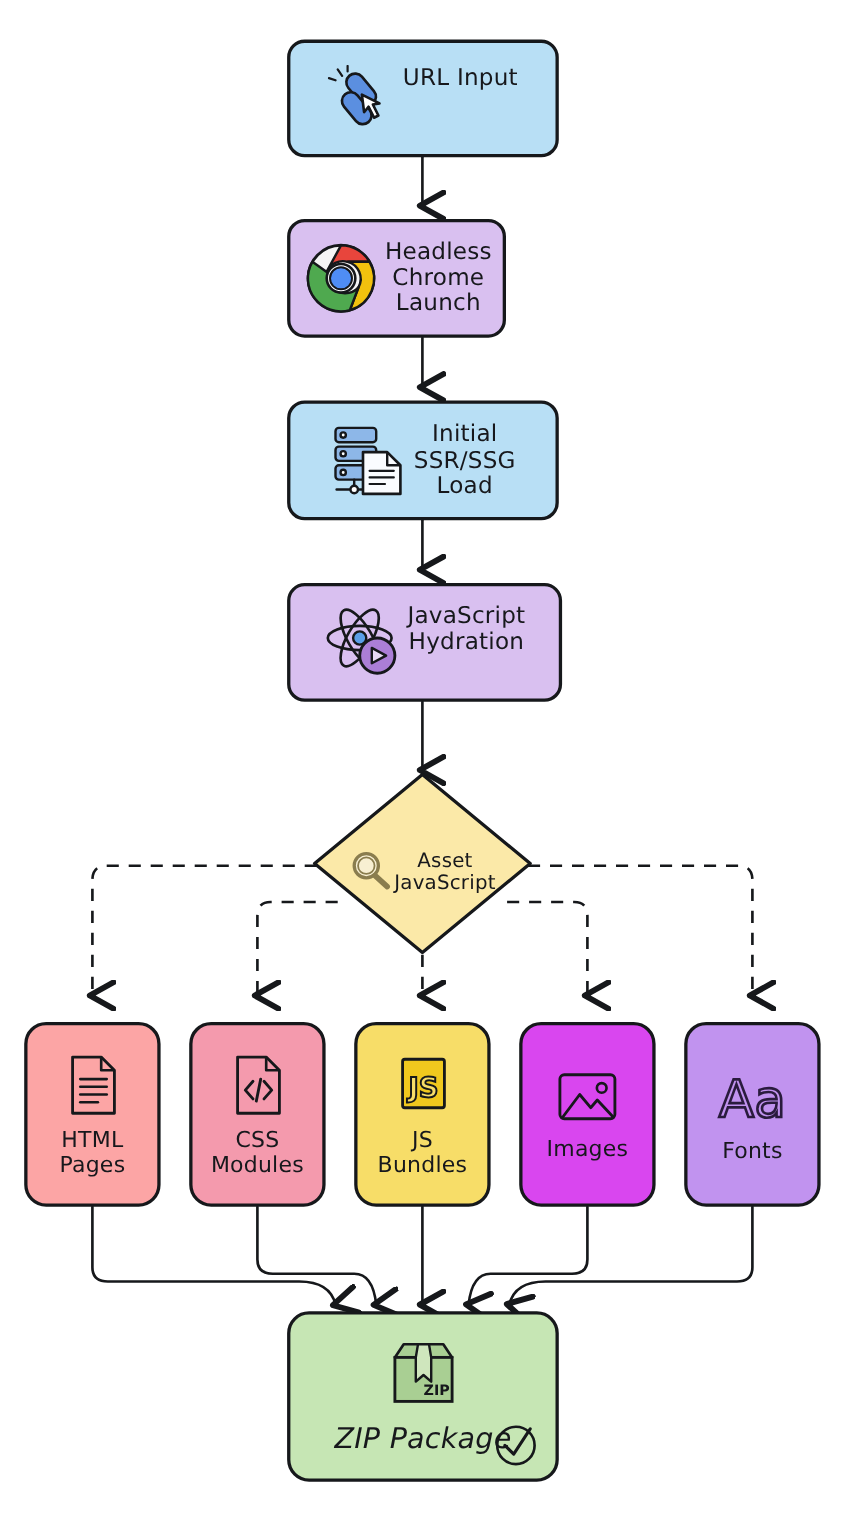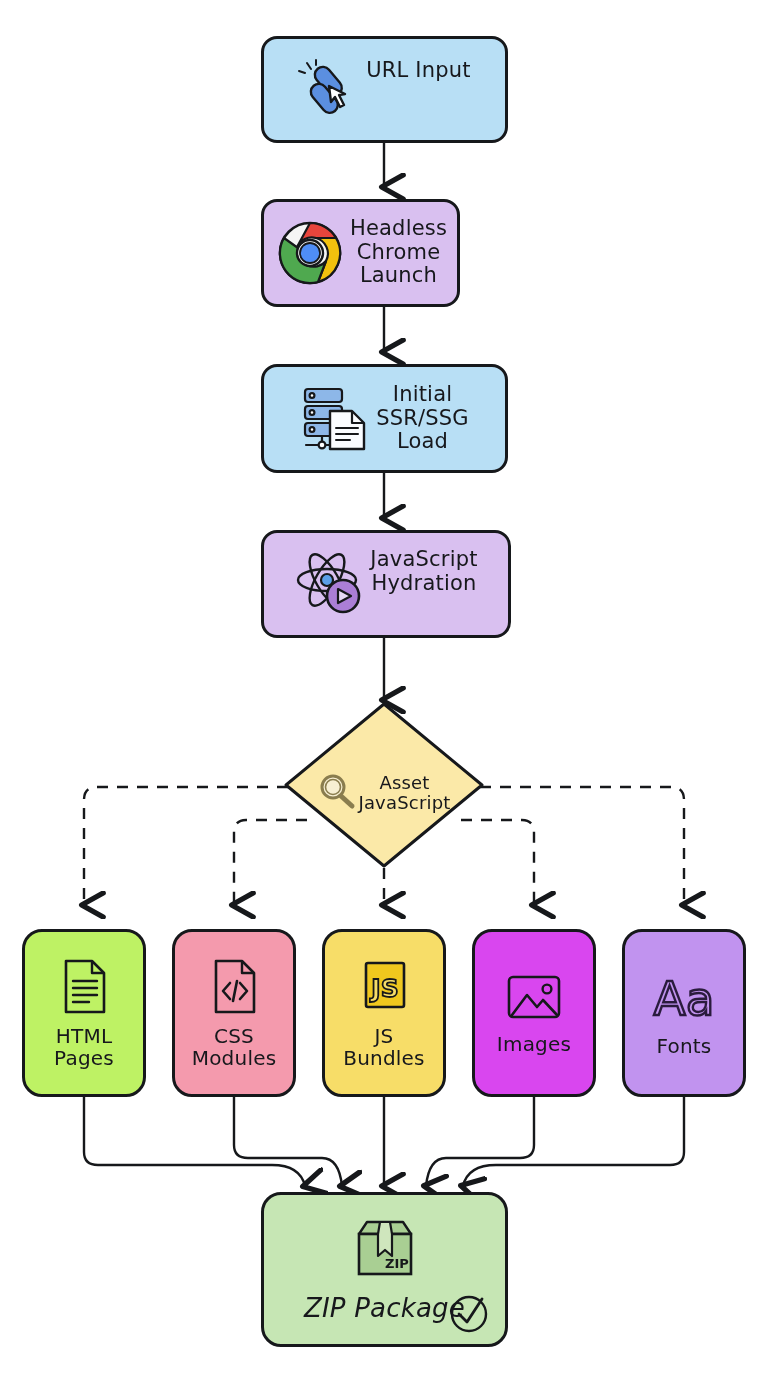--- a/index.html
+++ b/index.html
@@ -162,21 +162,21 @@
         <circle cx="16" cy="15" r="7.5" fill="none" stroke="#8a7d4e" stroke-width="1.6"></circle>
         <path d="M24,24 L35,34" stroke="#8a7d4e" stroke-width="5" stroke-linecap="round"></path>
       </svg>
       <div class="label lbl-diamond">
         <div>Asset</div>
         <div>JavaScript</div>
       </div>
     </div>
   </div>
 
-  <div class="node tall" style="left:22px;top:929px;width:124px;height:168px;background:#bef264;">
+  <div class="node tall" style="left:22px;top:929px;width:124px;height:168px;background:#fca5a5;">
     <svg class="ico assets-ico" width="56" height="60" viewBox="0 0 56 60">
       <path d="M10,4 L36,4 L48,16 L48,55 L10,55 Z" fill="none" stroke="#16181b" stroke-width="2.6" stroke-linejoin="round"></path>
       <path d="M36,4 L36,16 L48,16" fill="none" stroke="#16181b" stroke-width="2.4" stroke-linejoin="round"></path>
       <g stroke="#16181b" stroke-width="2.4" stroke-linecap="round">
         <path d="M17,24 L41,24"></path>
           <path d="M17,31 L41,31"></path>
           <path d="M17,38 L41,38"></path>
           <path d="M17,45 L33,45"></path>
       </g>
     </svg>

